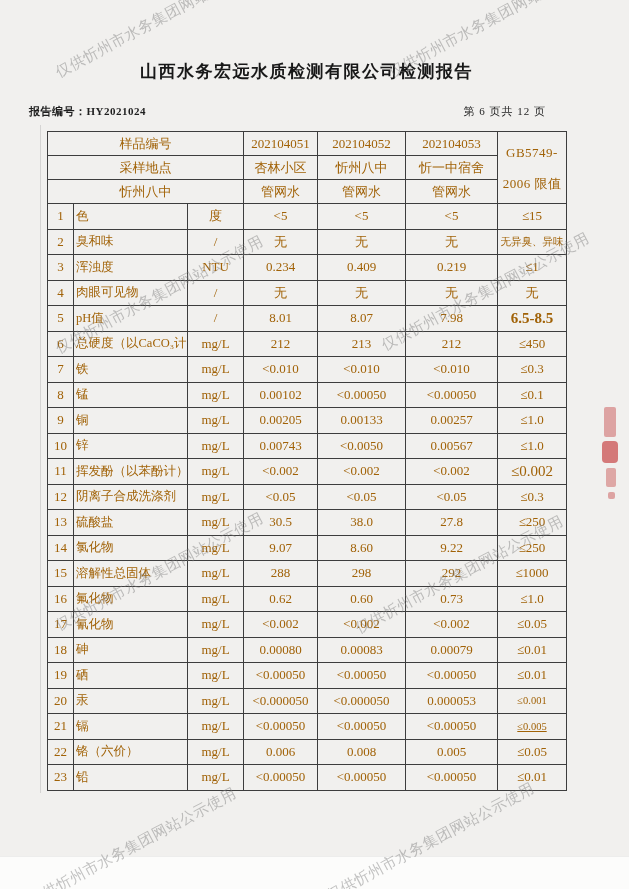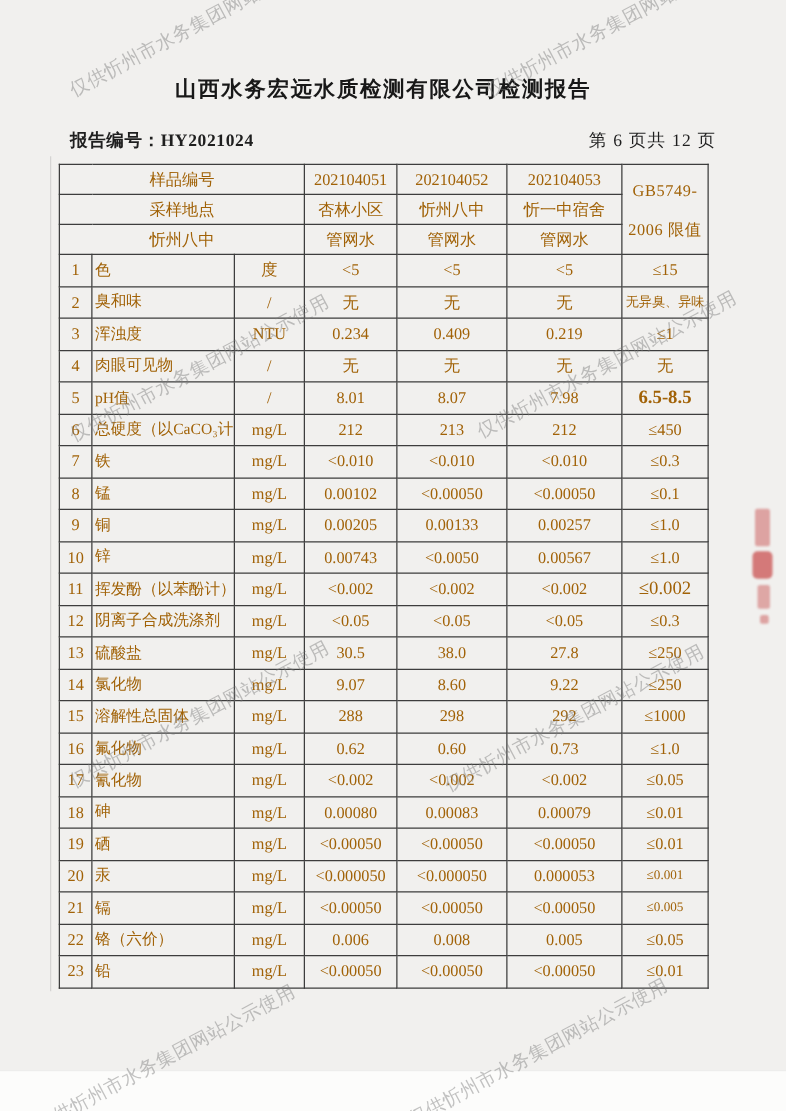--- a/index.html
+++ b/index.html
@@ -16,23 +16,23 @@
     position:absolute; left:40px; top:125px; width:1px; height:668px;
     background:rgba(90,90,90,0.18); z-index:1;
   }
   .title {
     position:absolute; left:47px; top:60px; width:519px; margin:0;
     text-align:center; font-family:"Liberation Sans", sans-serif;
     font-size:17px; font-weight:bold; letter-spacing:1.5px; color:#181818;
     z-index:2;
   }
   .meta-row {
-    position:absolute; left:56px; top:104px; width:517px;
+    position:absolute; left:29px; top:104px; width:517px;
     display:flex; justify-content:space-between; align-items:baseline;
-    font-size:14px; z-index:2;
+    font-size:11px; z-index:2;
   }
   .report-no { font-weight:bold; letter-spacing:0.5px; }
   .page-indicator { font-weight:normal; letter-spacing:1px;margin-left:13px; }
   table.report-table {
     position:absolute; left:47px; top:131px; width:519px;
     border-collapse:collapse; table-layout:fixed;
     font-size:13px; color:#a16207; z-index:2;
   }
   table.report-table td {
     border:1px solid #3d3d3d; padding:0 2px;
@@ -286,21 +286,21 @@
           <td class="c">0.000053</td>
           <td class="c" style="font-size: 10.5px;">≤0.001</td>
         </tr>
         <tr>
           <td class="c">21</td>
           <td class="l">镉</td>
           <td class="c">mg/L</td>
           <td class="c">&lt;0.00050</td>
           <td class="c">&lt;0.00050</td>
           <td class="c">&lt;0.00050</td>
-          <td class="c" style="font-size: 10.5px;">≤0.005</td>
+          <td class="c" style="font-size: 10.5px; text-decoration: underline;">≤0.005</td>
         </tr>
         <tr>
           <td class="c">22</td>
           <td class="l">铬（六价）</td>
           <td class="c">mg/L</td>
           <td class="c">0.006</td>
           <td class="c">0.008</td>
           <td class="c">0.005</td>
           <td class="c">≤0.05</td>
         </tr>

